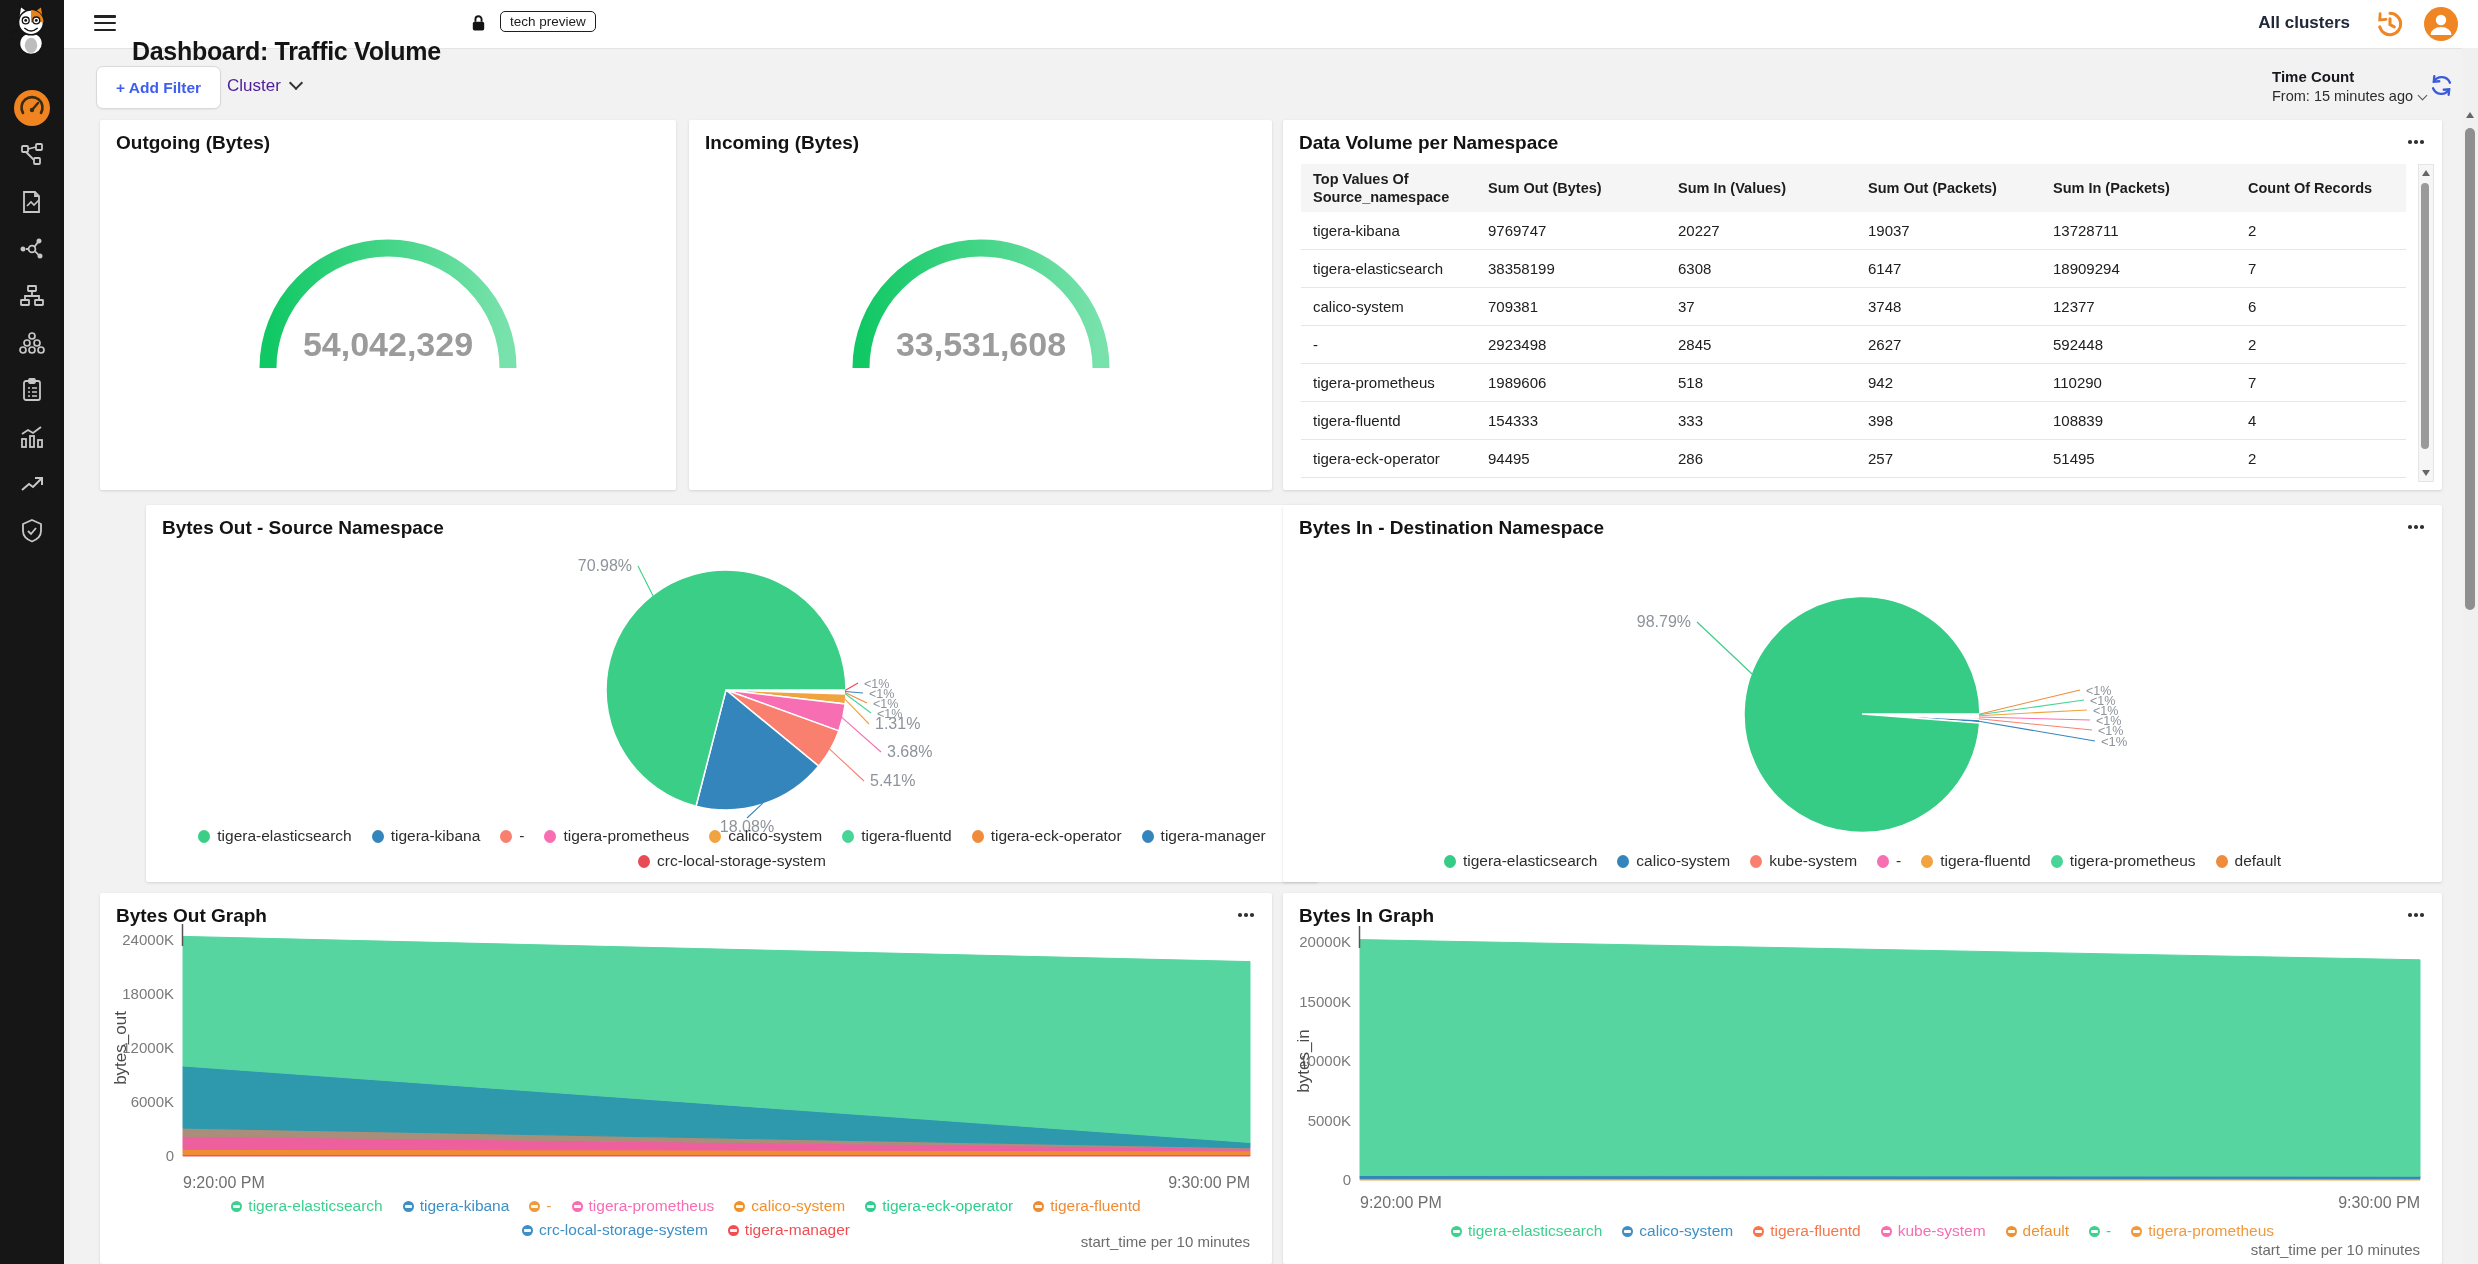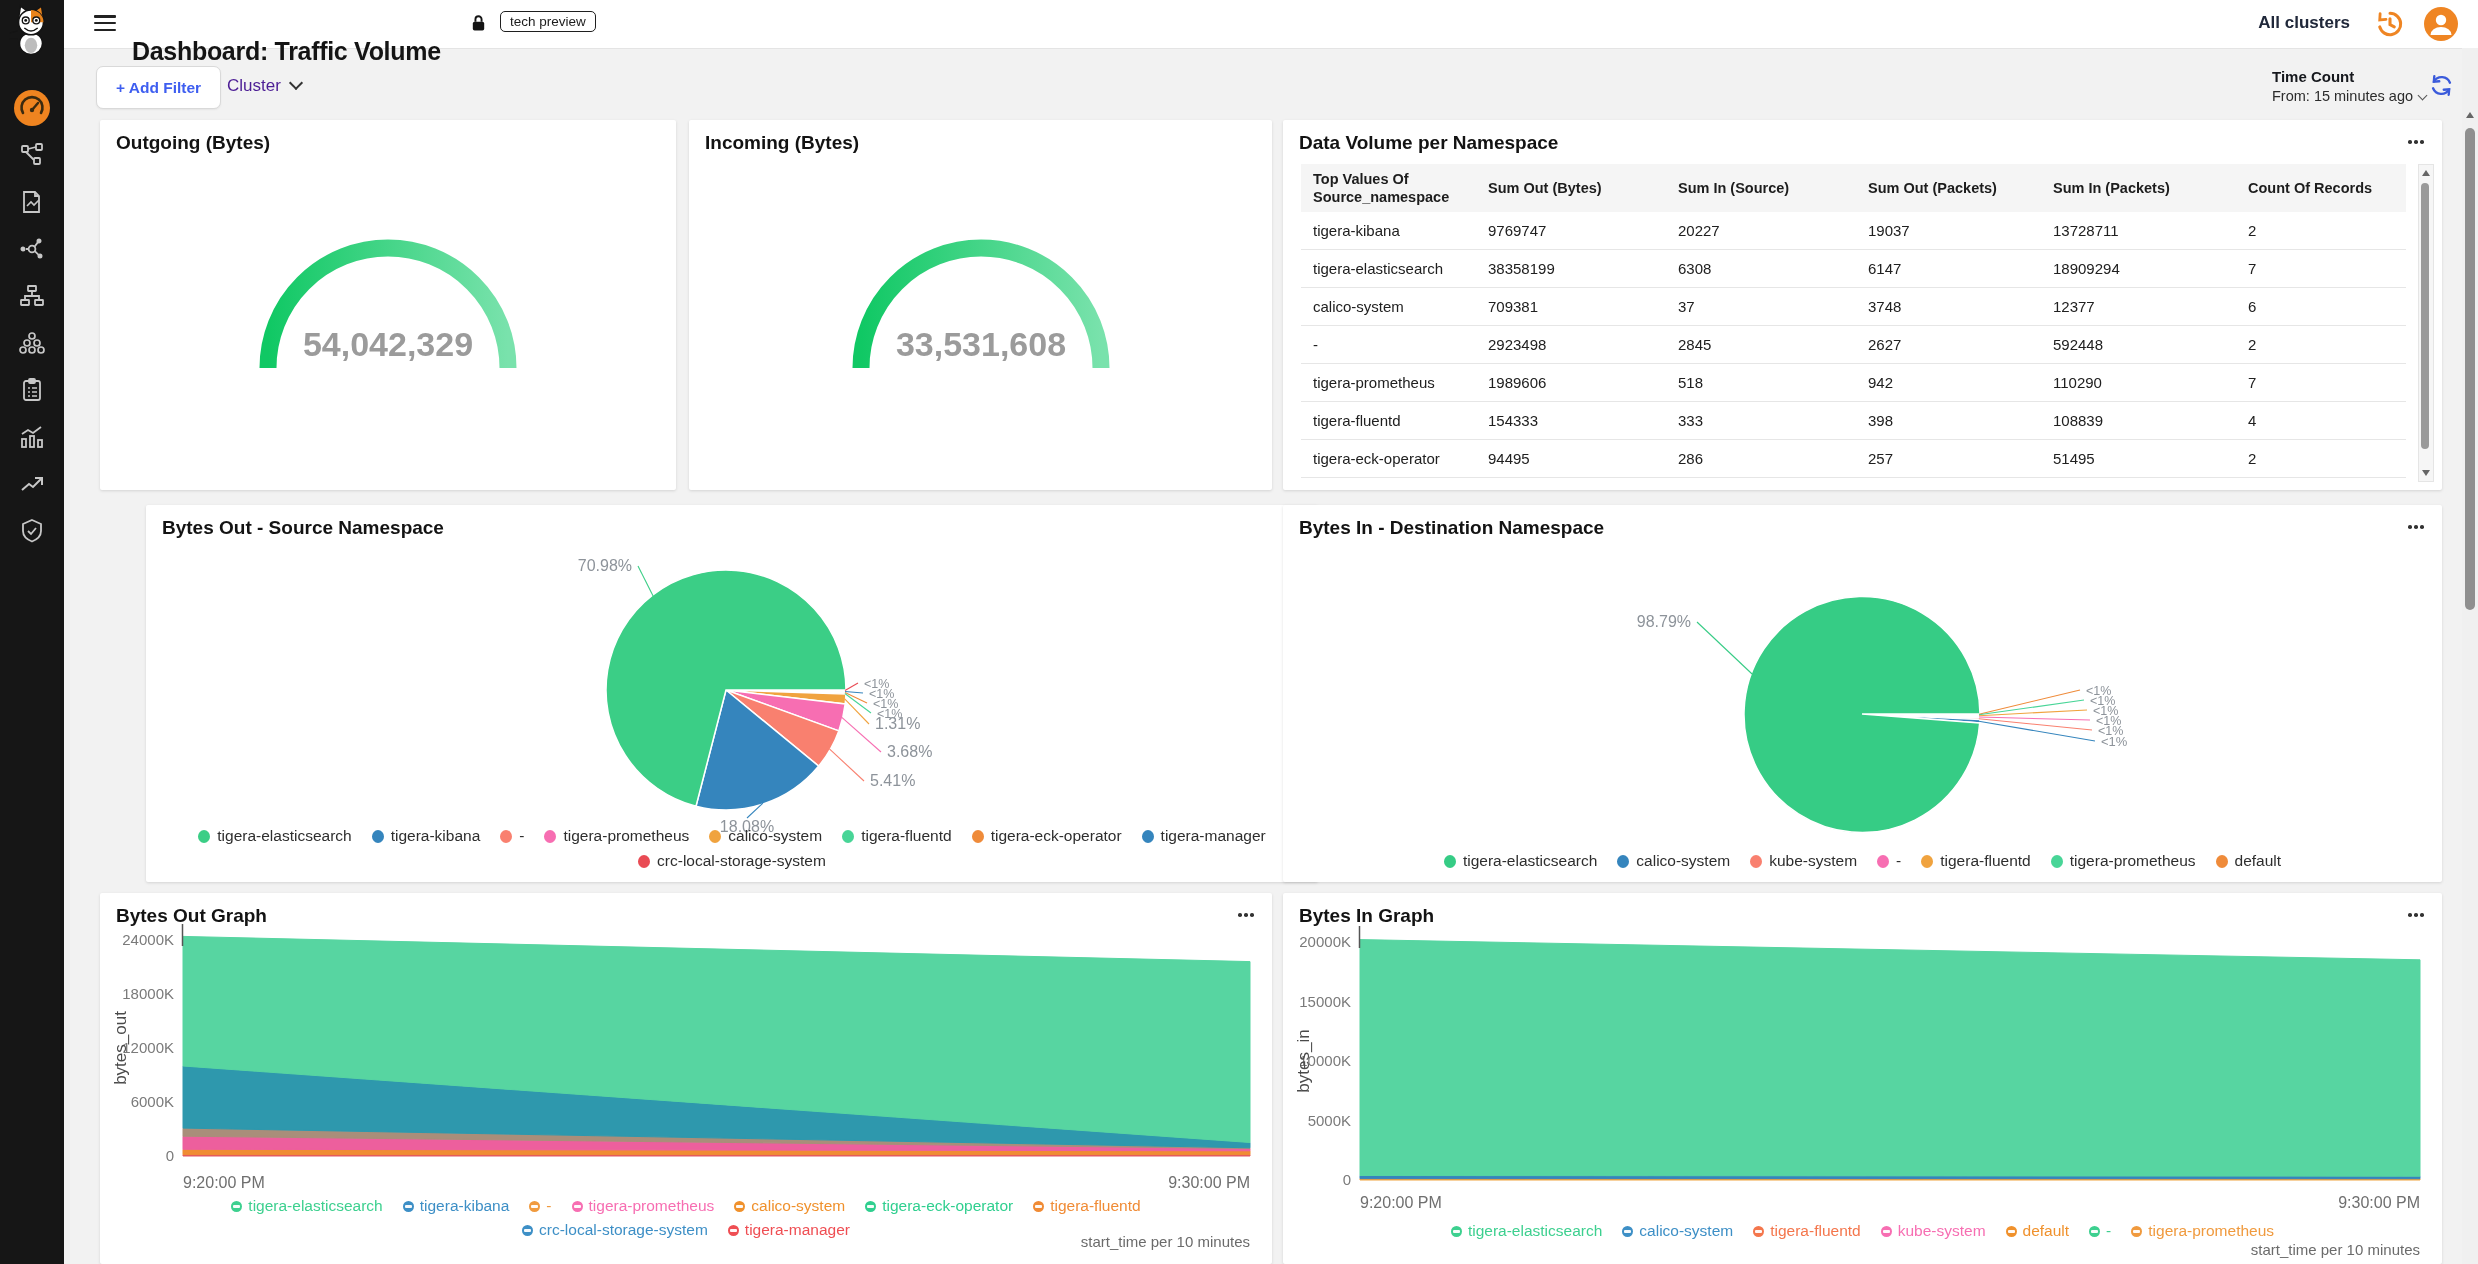--- a/index.html
+++ b/index.html
@@ -265,21 +265,21 @@
   <div class="ptitle">Data Volume per Namespace</div>
   <div class="more">
       <i></i>
       <i></i>
       <i></i>
     </div>
   <div class="tblwrap">
     <div class="thead" id="tbl-head">
         <div>Top Values Of Source_namespace</div>
         <div>Sum Out (Bytes)</div>
-        <div>Sum In (Source)</div>
+        <div>Sum In (Values)</div>
         <div>Sum Out (Packets)</div>
         <div>Sum In (Packets)</div>
         <div>Count Of Records</div>
       </div>
     <div id="tbl-rows">
         <div class="trow">
           <div>tigera-kibana</div>
           <div>9769747</div>
           <div>20227</div>
           <div>19037</div>

